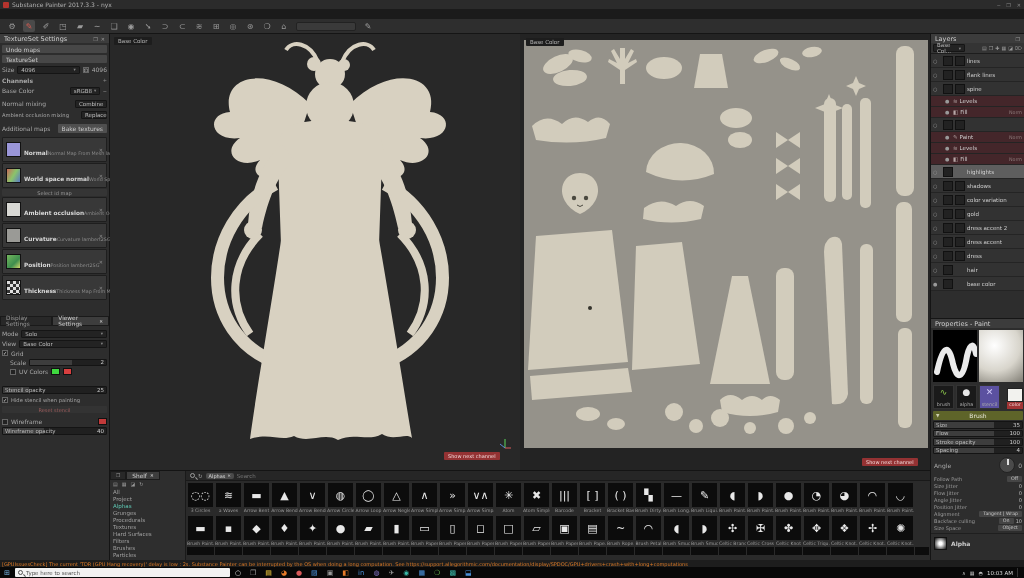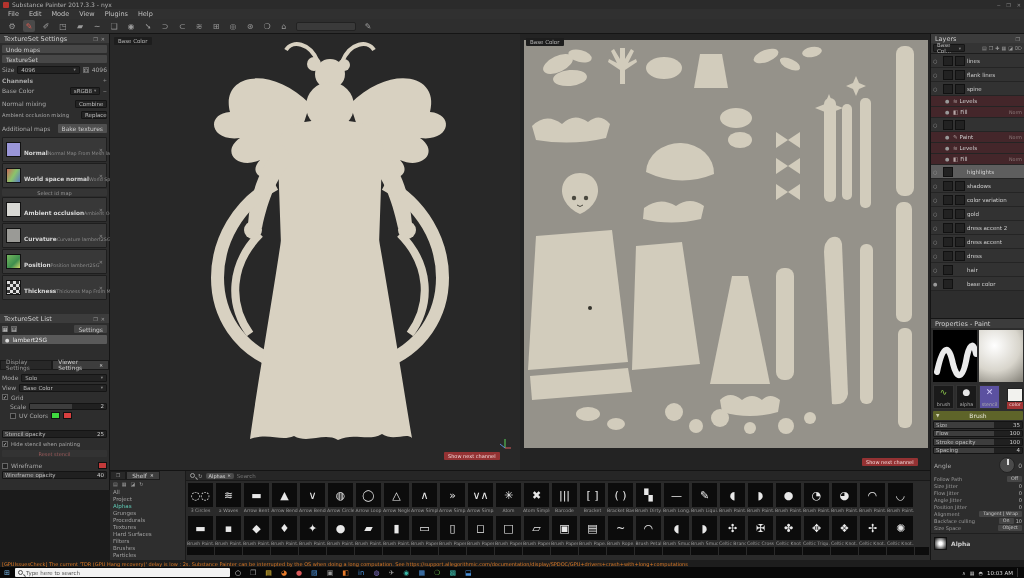--- a/index.html
+++ b/index.html
@@ -22,21 +22,21 @@
   .drop{background:#232323;border:1px solid #151515;border-radius:1px;color:#bdbdbd;font-size:5.5px;display:flex;align-items:center;padding:0 3px;gap:2px;}
   .drop .car{margin-left:auto;font-size:4.5px;color:#888;}
   .lbl{font-size:6px;color:#a8a8a8;}
   .slider{background:#202020;border:1px solid #141414;border-radius:1px;position:relative;display:flex;align-items:center;}
   .slider .fill{position:absolute;left:0;top:0;bottom:0;background:#3d3d3d;}
   .slider .sl{position:relative;font-size:5.5px;color:#bbb;padding-left:2px;z-index:1;}
   .slider .sv{position:relative;margin-left:auto;font-size:5.5px;color:#ccc;padding-right:2px;z-index:1;}
   .chk{width:6px;height:6px;border:1px solid #666;background:#222;font-size:5px;color:#ddd;display:flex;align-items:center;justify-content:center;flex:none;}
   .xbtn{margin-left:auto;font-size:5px;color:#8a8a8a;}
   
-  #leftpanel{left:0;top:34px;width:110px;height:456px;background:#2d2d2d;border-right:1px solid #141414;}
+  #leftpanel{left:0;top:34px;width:110px;height:526px;background:#2d2d2d;border-right:1px solid #141414;}
   .mapitem{display:flex;gap:3px;padding:2px 3px;background:#383838;border:1px solid #1e1e1e;border-radius:1px;align-items:center;margin:1px 2px;}
   .mapitem .mthumb{width:15px;height:15px;flex:none;border:1px solid #111;}
   .mapitem .mtxt{flex:1;min-width:0;}
   .mapitem .mname{font-size:5.8px;color:#d8d8d8;font-weight:bold;white-space:nowrap;overflow:hidden;}
   .mapitem .mdesc{font-size:4.8px;color:#8a8a8a;white-space:nowrap;overflow:hidden;}
   .th-normal{background:#9a96d8;} .th-ws{background:linear-gradient(120deg,#c66a5a,#8bc46a 50%,#5a7ac6);}
   .th-ao{background:#d8d8d4;} .th-curv{background:#9a9a96;}
   .th-pos{background:linear-gradient(135deg,#74b85e,#3e8e4e 60%,#cfd86a);}
   .th-thick{background:conic-gradient(#333 25%,#ddd 0 50%,#333 0 75%,#ddd 0);background-size:6px 6px;}
   .tabrow{display:flex;font-size:5.8px;height:10px;}
@@ -114,29 +114,20 @@
   <div id="titlebar" class="abs">
     <span class="logo"></span>
     <span>Substance Painter 2017.3.3 - nyx</span>
     <span class="wbtns">
       <span>─</span>
       <span>❐</span>
       <span>✕</span>
     </span>
   </div>
 
-  <div id="menubar" class="abs">
-
-  <span class="mi">File</span>
-      <span class="mi">Edit</span>
-      <span class="mi">Mode</span>
-      <span class="mi">View</span>
-      <span class="mi">Plugins</span>
-      <span class="mi">Help</span>
-    </div>
 
   <div id="toolbar" class="abs">
     <span class="rowflex" style="gap:5px;">
 
     <span class="tool">⚙</span>
         <span class="tool active">✎</span>
         <span class="tool">✐</span>
         <span class="tool">◳</span>
         <span class="tool">▰</span>
         <span class="tool">∼</span>
@@ -238,38 +229,20 @@
           <span class="xbtn">✕</span>
         </div>
 
         <div class="mapitem">
           <span class="mthumb th-thick"></span>
           <span class="mtxt"><span class="mname">Thickness</span><span class="mdesc">Thickness Map From Mesh lambert2SG</span></span>
           <span class="xbtn">✕</span>
         </div>
       </div>
 
-    <div style="margin-top:14px;">
-      <div class="phead">
-        <span>TextureSet List</span>
-        <span class="dk">
-            <span>❐</span>
-            <span>✕</span>
-          </span>
-      </div>
-      <div class="rowflex" style="margin:2px;height:8px;">
-        <span class="chk">▦</span>
-        <span class="chk">▤</span>
-        <span class="bar" style="margin-left:auto;height:8px;background:#454545;">Settings</span>
-      </div>
-      <div class="rowflex" style="margin:2px;height:9px;background:#5a5a5a;border-radius:1px;padding:0 3px;">
-        <span style="font-size:5px;color:#ddd;">●</span>
-        <span style="font-size:5.8px;color:#e8e8e8;">lambert2SG</span>
-      </div>
-    </div>
 
     <div style="margin-top:16px;">
       <div class="tabrow">
         <span class="tab">
             <span>Display Settings</span>
           </span>
         <span class="tab on">
             <span>Viewer Settings</span>
             <span style="font-size:4.5px;">✕</span>
           </span>

